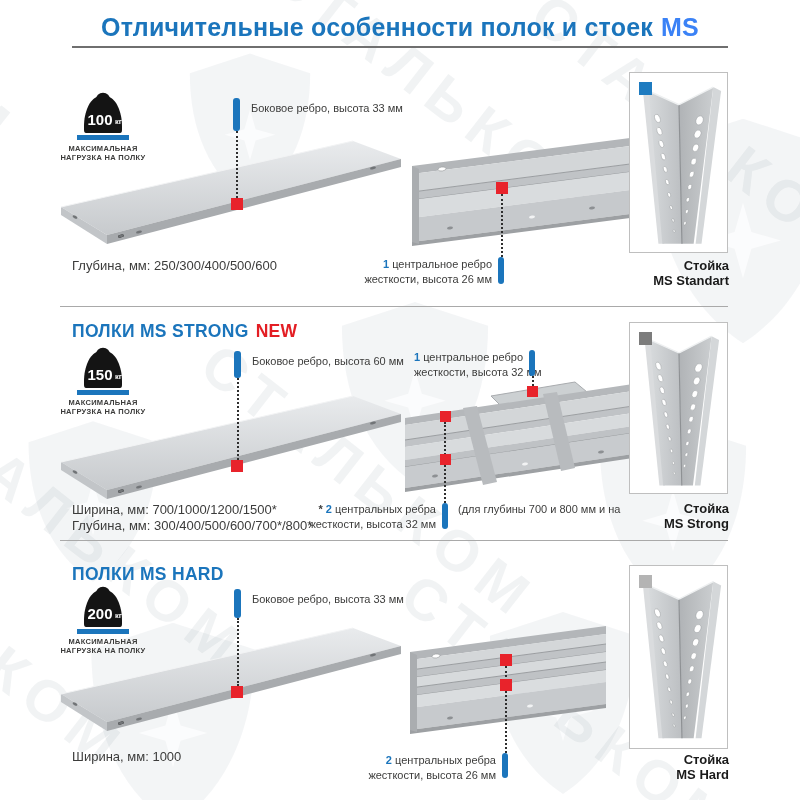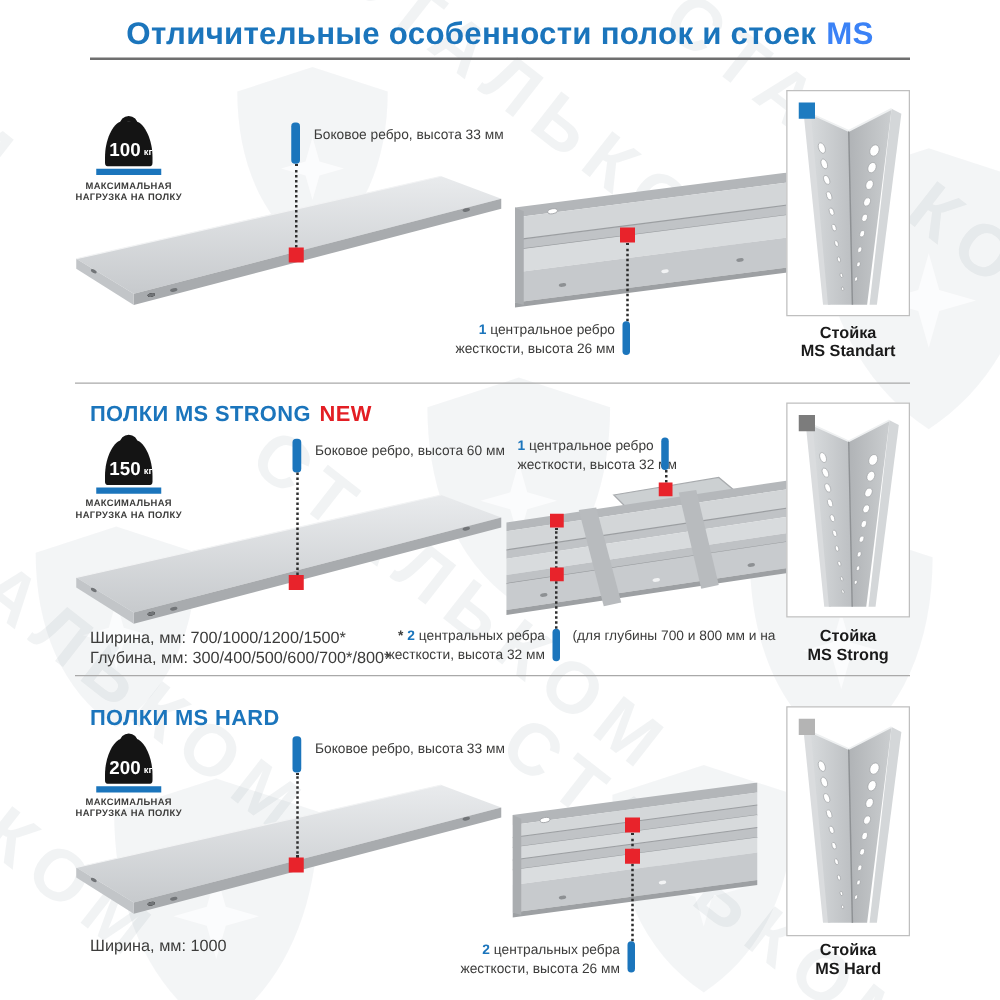--- a/index.html
+++ b/index.html
@@ -22,21 +22,21 @@
   .ann{position:absolute;font-size:11px;color:#3c3c3b;line-height:15px;}
   .ann .num{color:#1b75bc;font-weight:bold;}
   .ann .star{color:#3c3c3b;font-weight:bold;}
   .ta-r{text-align:right;}
   .blue-bar{position:absolute;width:7px;background:#1b75bc;border-radius:3px;}
   .vdots{position:absolute;width:0;border-left:2px dotted #2e2e2e;}
   .red-sq{position:absolute;background:#e8232b;}
   .dims{position:absolute;font-size:13px;color:#3c3c3b;line-height:15.5px;}
   .post-frame{position:absolute;width:99px;background:#fff;border:1px solid #bfbfbf;box-sizing:border-box;}
   .marker{position:absolute;left:9px;top:9px;width:13px;height:13px;}
-  .post-label{position:absolute;width:101px;text-align:center;font-size:13px;font-weight:bold;
+  .post-label{position:absolute;width:101px;text-align:right;font-size:13px;font-weight:bold;
               color:#1a1a1a;line-height:14.5px;}
   .divider{position:absolute;left:60px;width:668px;height:1px;background:#a9a9a9;}
   .load-bar{position:absolute;width:52px;height:5px;background:#1b75bc;}
   .load-caption{position:absolute;width:130px;text-align:center;font-size:7.5px;font-weight:bold;
                 color:#3c3c3b;line-height:9px;letter-spacing:.3px;}
   .kb-text{font-family:"Liberation Sans", sans-serif;}
   svg{display:block;}
 </style>
 </head>
 <body>
@@ -216,20 +216,21 @@
     </svg>
   <div class="red-sq" style="left:496px;top:182px;width:12px;height:12px"></div>
   <div class="vdots" style="left:501px;top:194px;height:63px"></div>
   <div class="blue-bar" style="left:498px;top:257px;height:27px;width:6px"></div>
   <div class="ann ta-r" style="left:324px;top:257px;width:168px">
     <div><span class="num">1</span> <span>центральное ребро</span></div>
     <div>жесткости, высота 26 мм</div>
   </div>
 
   <div class="dims" style="left:72px;top:258px">
+    <div>Глубина, мм: 250/300/400/500/600</div>
   </div>
 
   <div class="post-frame" style="left:629px;top:72px;height:181px">
     <svg class="abs" style="left:1px;top:2px" width="95" height="175" viewBox="0 0 97 178">
         <use href="#postShape"></use>
       </svg>
     <div class="marker" style="background: rgb(30, 123, 192);"></div>
   </div>
   <div class="post-label" style="left:628px;top:259px">
     <div>Стойка</div>

